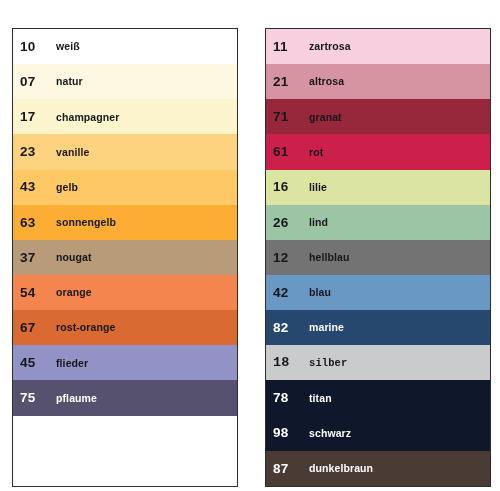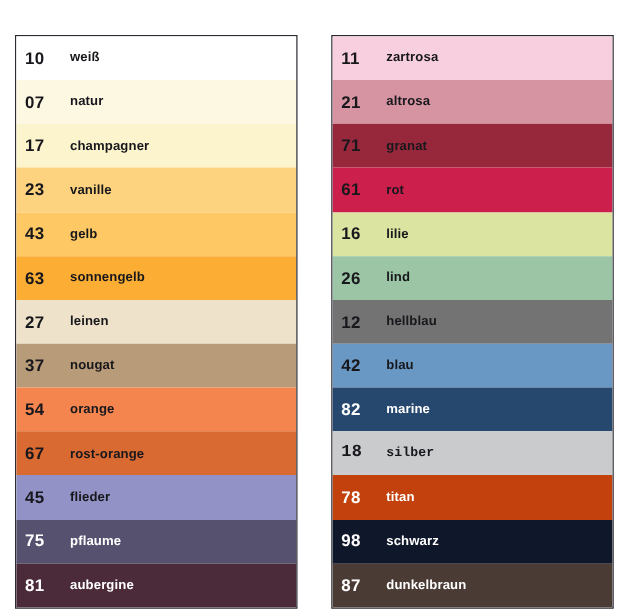--- a/index.html
+++ b/index.html
@@ -84,47 +84,39 @@
         <span class="swatch-name text-dark">vanille</span>
       </div>
       <div class="swatch-row" style="background: rgb(254, 201, 100);">
         <span class="swatch-code text-dark">43</span>
         <span class="swatch-name text-dark">gelb</span>
       </div>
       <div class="swatch-row" style="background: rgb(251, 173, 52);">
         <span class="swatch-code text-dark">63</span>
         <span class="swatch-name text-dark">sonnengelb</span>
       </div>
-      <div class="swatch-row" style="background: rgb(238, 227, 202);">
-        <span class="swatch-code text-dark">27</span>
-        <span class="swatch-name text-dark">leinen</span>
-      </div>
       <div class="swatch-row" style="background: rgb(184, 155, 121);">
         <span class="swatch-code text-dark">37</span>
         <span class="swatch-name text-dark">nougat</span>
       </div>
       <div class="swatch-row" style="background: rgb(245, 133, 79);">
         <span class="swatch-code text-dark">54</span>
         <span class="swatch-name text-dark">orange</span>
       </div>
       <div class="swatch-row" style="background: rgb(217, 106, 50);">
         <span class="swatch-code text-dark">67</span>
         <span class="swatch-name text-dark">rost-orange</span>
       </div>
       <div class="swatch-row" style="background: rgb(146, 146, 198);">
         <span class="swatch-code text-dark">45</span>
         <span class="swatch-name text-dark">flieder</span>
       </div>
       <div class="swatch-row" style="background: rgb(86, 81, 111);">
         <span class="swatch-code text-light">75</span>
         <span class="swatch-name text-light">pflaume</span>
-      </div>
-      <div class="swatch-row" style="background: rgb(75, 42, 58);">
-        <span class="swatch-code text-light">81</span>
-        <span class="swatch-name text-light">aubergine</span>
       </div>
     </div>
   <div class="swatch-panel" id="panel-right">
       <div class="swatch-row" style="background: rgb(247, 207, 222); align-items: center;">
         <span class="swatch-code text-dark">11</span>
         <span class="swatch-name text-dark">zartrosa</span>
       </div>
       <div class="swatch-row" style="background: rgb(214, 148, 162);">
         <span class="swatch-code text-dark">21</span>
         <span class="swatch-name text-dark">altrosa</span>
@@ -154,21 +146,21 @@
         <span class="swatch-name text-dark">blau</span>
       </div>
       <div class="swatch-row" style="background: rgb(38, 72, 110);">
         <span class="swatch-code text-light">82</span>
         <span class="swatch-name text-light">marine</span>
       </div>
       <div class="swatch-row" style="background: rgb(201, 203, 205); font-family: Liberation Mono, monospace;">
         <span class="swatch-code text-dark">18</span>
         <span class="swatch-name text-dark">silber</span>
       </div>
-      <div class="swatch-row" style="background: #c2410c;">
+      <div class="swatch-row" style="background: #0f172a;">
         <span class="swatch-code text-light">78</span>
         <span class="swatch-name text-light">titan</span>
       </div>
       <div class="swatch-row" style="background: #0f172a;">
         <span class="swatch-code text-light">98</span>
         <span class="swatch-name text-light">schwarz</span>
       </div>
       <div class="swatch-row" style="background: rgb(75, 59, 53);">
         <span class="swatch-code text-light">87</span>
         <span class="swatch-name text-light">dunkelbraun</span>

